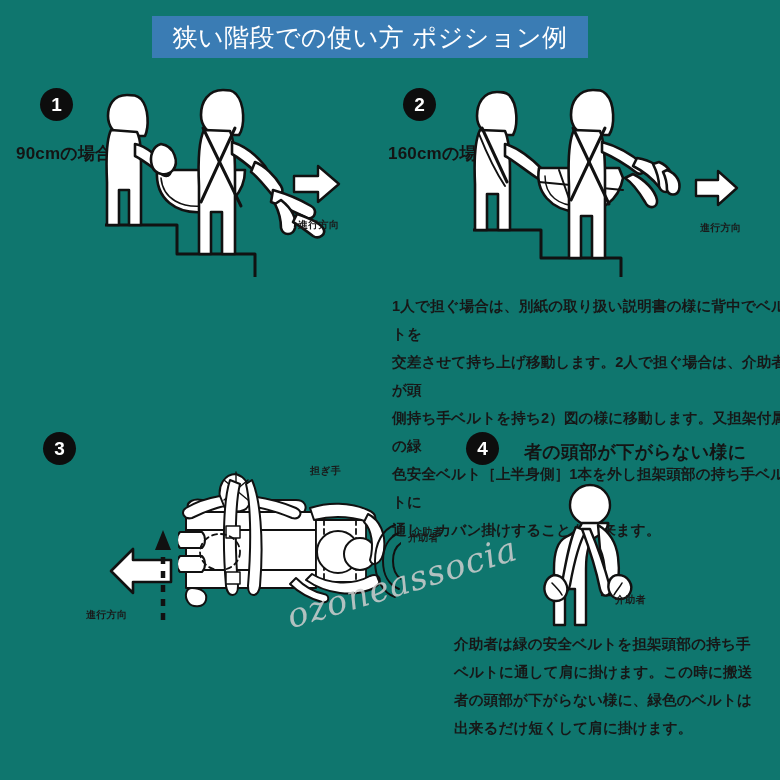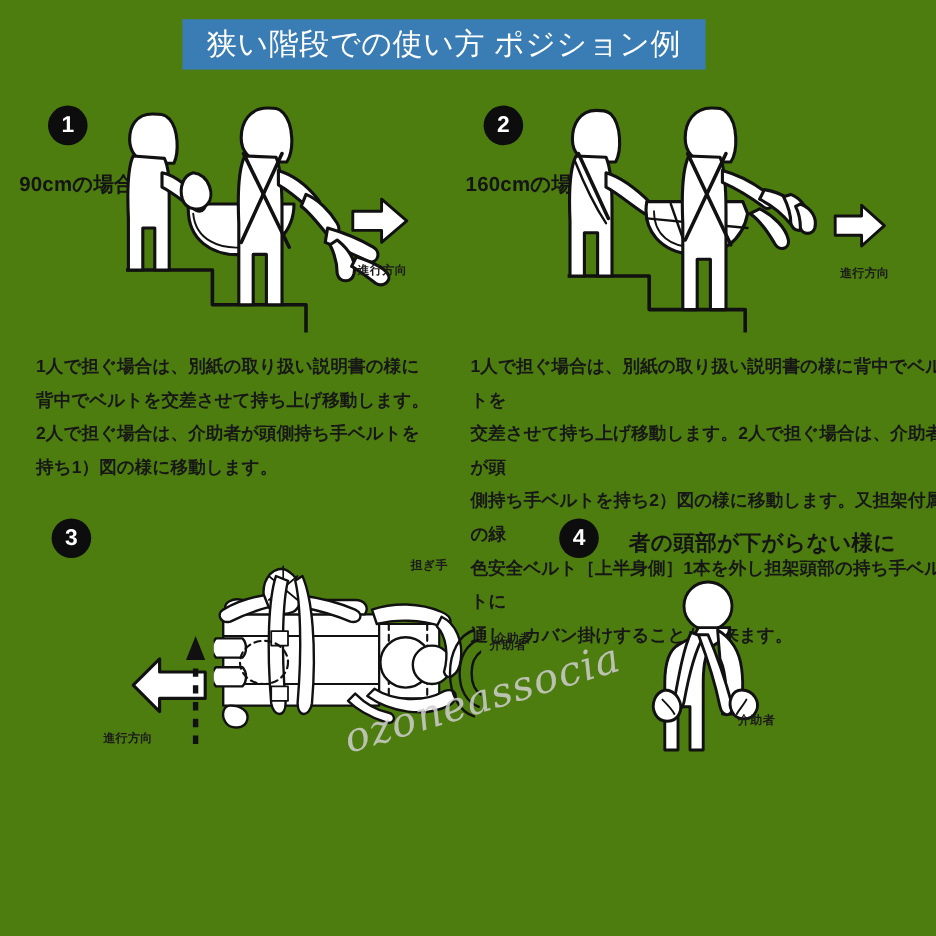--- a/index.html
+++ b/index.html
@@ -4,21 +4,21 @@
 <style>
   html, body {
     margin: 0;
     padding: 0;
     background: #ffffff;
   }
   #page {
     position: relative;
     width: 780px;
     height: 780px;
-    background: #4d7c0f;
+    background: #0f766e;
     overflow: hidden;
     font-family: "Liberation Sans", "DejaVu Sans", sans-serif;
     color: #111111;
   }
 
   
   #title-banner {
     position: absolute;
     left: 152px;
     top: 16px;
@@ -165,24 +165,20 @@
     </svg>
   </div>
 
   <div class="illus" style="left:292px; top:163px;">
     <svg width="50" height="42" viewBox="0 0 50 42">
       <polygon points="2,13 26,13 26,3 47,21 26,39 26,29 2,29" fill="#ffffff" stroke="#111111" stroke-width="2.4" stroke-linejoin="round"></polygon>
     </svg>
   </div>
   <div class="diagram-label" style="left:298px; top:218px;">進行方向</div>
 
-  <div class="body-text" style="left:30px; top:292px; width:340px;">1人で担ぐ場合は、別紙の取り扱い説明書の様に
-背中でベルトを交差させて持ち上げ移動します。
-2人で担ぐ場合は、介助者が頭側持ち手ベルトを
-持ち1）図の様に移動します。</div>
 
   <div class="num-badge" style="left:403px; top:88px;">2</div>
 
   <div class="panel-caption" style="left:388px; top:142px;">160cmの場合</div>
 
   <div class="illus" style="left:473px; top:82px;">
     <svg width="245" height="195" viewBox="0 0 245 195">
       <g fill="#ffffff" stroke="#111111" stroke-width="2.6" stroke-linejoin="round" stroke-linecap="round">
 
         <polyline points="0,148 68,148 68,176 148,176 148,195" fill="none" stroke-width="3"></polyline>
@@ -286,21 +282,21 @@
         <path d="M132 40 C150 34 172 34 190 42 C200 46 200 56 190 54 C172 48 152 48 136 52 Z"></path>
         <path d="M190 46 C202 52 208 66 206 82 C204 96 194 100 192 92 C196 78 194 62 186 54 Z"></path>
         <path d="M128 112 C148 126 176 130 196 120 C206 114 202 104 192 108 C174 118 150 116 134 106 Z"></path>
         <path d="M118 110 C126 118 136 124 146 126 C152 127 152 136 144 134 C130 130 118 122 112 116 Z"></path>
 
         <path d="M14 120 C8 120 6 128 10 134 C14 140 26 140 28 132 C30 124 22 120 14 120 Z"></path>
       </g>
     </svg>
   </div>
 
-  <div class="diagram-label" style="left:310px; top:464px;margin-left:32px;">担ぎ手</div>
+  <div class="diagram-label" style="left:310px; top:464px;">担ぎ手</div>
   <div class="diagram-label" style="left:412px; top:525px;">介助者</div>
 
 
   <div class="num-badge" style="left:466px; top:432px;">4</div>
 
   <div class="panel-heading" style="left:524px; top:440px;">者の頭部が下がらない様に</div>
 
   <div class="illus" style="left:538px; top:483px;">
     <svg width="110" height="145" viewBox="0 0 110 145">
       <g fill="#ffffff" stroke="#111111" stroke-width="2.4" stroke-linejoin="round" stroke-linecap="round">
@@ -329,16 +325,20 @@
         <path d="M24 4 C12 8 4 22 4 40 C4 58 12 72 24 76" fill="none"></path>
         <path d="M28 12 C18 16 12 26 12 40 C12 54 18 64 28 68" fill="none"></path>
         <path d="M30 22 C24 26 22 32 22 40 C22 48 24 54 30 58" fill="none"></path>
       </g>
     </svg>
   </div>
 
   <div class="diagram-label" style="left:408px; top:531px;">介助者</div>
   <div class="diagram-label" style="left:615px; top:593px;">介助者</div>
 
+  <div class="body-text" style="left:454px; top:630px; width:320px;">介助者は緑の安全ベルトを担架頭部の持ち手
+ベルトに通して肩に掛けます。この時に搬送
+者の頭部が下がらない様に、緑色のベルトは
+出来るだけ短くして肩に掛けます。</div>
 
   <div id="watermark">ozoneassocia</div>
 
 </div>
 
 </body></html>

